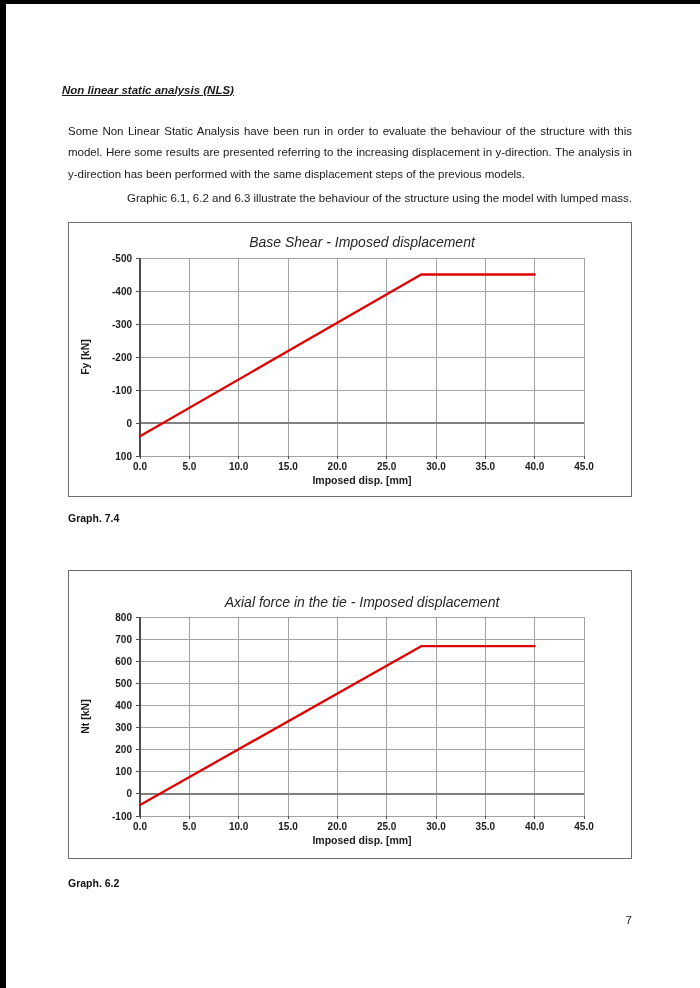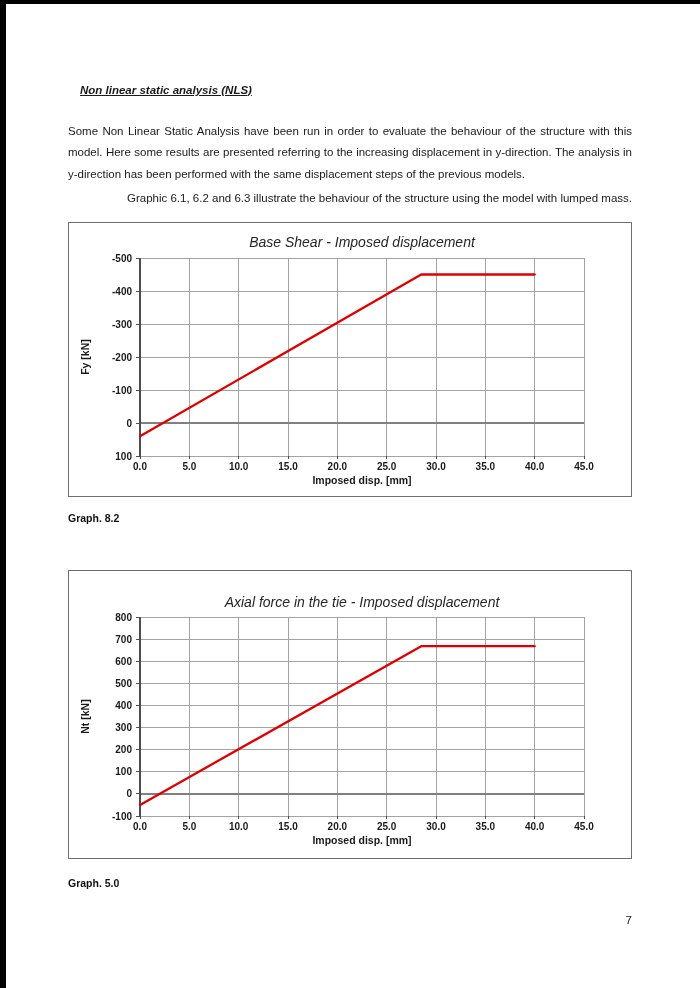--- a/index.html
+++ b/index.html
@@ -3,21 +3,21 @@
 <meta charset="utf-8">
 <style>
   html,body{margin:0;padding:0;}
   body{
     width:700px;height:988px;position:relative;background:#ffffff;
     font-family:"Liberation Sans",sans-serif;color:#1a1a1a;overflow:hidden;
   }
   .strip-top{position:absolute;left:0;top:0;width:700px;height:4px;background:#000;}
   .strip-left{position:absolute;left:0;top:0;width:6px;height:988px;background:#000;}
   .heading{
-    position:absolute;left:80px;top:84px;width:564px;
+    position:absolute;left:62px;top:84px;width:564px;
     font-size:11.5px;font-weight:bold;font-style:italic;text-decoration:underline;
   }
   .para{position:absolute;left:68px;width:564px;font-size:11.5px;line-height:21.5px;text-align:justify;}
   .para1{top:109px;}
   .para2{top:176px;text-align:right;}
   .chart-box{
     position:absolute;left:68px;width:564px;background:#fff;
     border:1px solid #6e6e6e;box-sizing:border-box;
   }
   .chart-box-1{top:222px;height:275px;}
@@ -99,21 +99,21 @@
         <text x="367" y="247" text-anchor="middle" class="tick">30.0</text>
         <text x="416.3333333333333" y="247" text-anchor="middle" class="tick">35.0</text>
         <text x="465.66666666666663" y="247" text-anchor="middle" class="tick">40.0</text>
         <text x="515" y="247" text-anchor="middle" class="tick">45.0</text>
         <text x="293" y="261" text-anchor="middle" class="axis-title">Imposed disp. [mm]</text>
         <text x="20" y="134" text-anchor="middle" class="axis-title" transform="rotate(-90 20 134)">Fy [kN]</text>
         <text x="293" y="24" text-anchor="middle" class="chart-title">Base Shear - Imposed displacement</text>
       </svg>
   </div>
 
-  <div class="caption caption1">Graph. 8.2</div>
+  <div class="caption caption1">Graph. 7.4</div>
 
   <div class="chart-box chart-box-2">
     <svg width="562" height="287" viewBox="0 0 562 287">
         <rect x="71" y="46" width="444" height="199" fill="#ffffff"></rect>
         <line x1="120.33333333333333" y1="46" x2="120.33333333333333" y2="245" stroke="#a3a3a3" stroke-width="1" shape-rendering="crispEdges"></line>
         <line x1="169.66666666666666" y1="46" x2="169.66666666666666" y2="245" stroke="#a3a3a3" stroke-width="1" shape-rendering="crispEdges"></line>
         <line x1="219" y1="46" x2="219" y2="245" stroke="#a3a3a3" stroke-width="1" shape-rendering="crispEdges"></line>
         <line x1="268.3333333333333" y1="46" x2="268.3333333333333" y2="245" stroke="#a3a3a3" stroke-width="1" shape-rendering="crispEdges"></line>
         <line x1="317.6666666666667" y1="46" x2="317.6666666666667" y2="245" stroke="#a3a3a3" stroke-width="1" shape-rendering="crispEdges"></line>
         <line x1="367" y1="46" x2="367" y2="245" stroke="#a3a3a3" stroke-width="1" shape-rendering="crispEdges"></line>
@@ -173,16 +173,16 @@
         <text x="367" y="259" text-anchor="middle" class="tick">30.0</text>
         <text x="416.3333333333333" y="259" text-anchor="middle" class="tick">35.0</text>
         <text x="465.66666666666663" y="259" text-anchor="middle" class="tick">40.0</text>
         <text x="515" y="259" text-anchor="middle" class="tick">45.0</text>
         <text x="293" y="273" text-anchor="middle" class="axis-title">Imposed disp. [mm]</text>
         <text x="20" y="145.5" text-anchor="middle" class="axis-title" transform="rotate(-90 20 145.5)">Nt [kN]</text>
         <text x="293" y="36" text-anchor="middle" class="chart-title">Axial force in the tie - Imposed displacement</text>
       </svg>
   </div>
 
-  <div class="caption caption2">Graph. 5.0</div>
+  <div class="caption caption2">Graph. 6.2</div>
 
   <div class="page-number">7</div>
 </div>
 
 </body></html>

